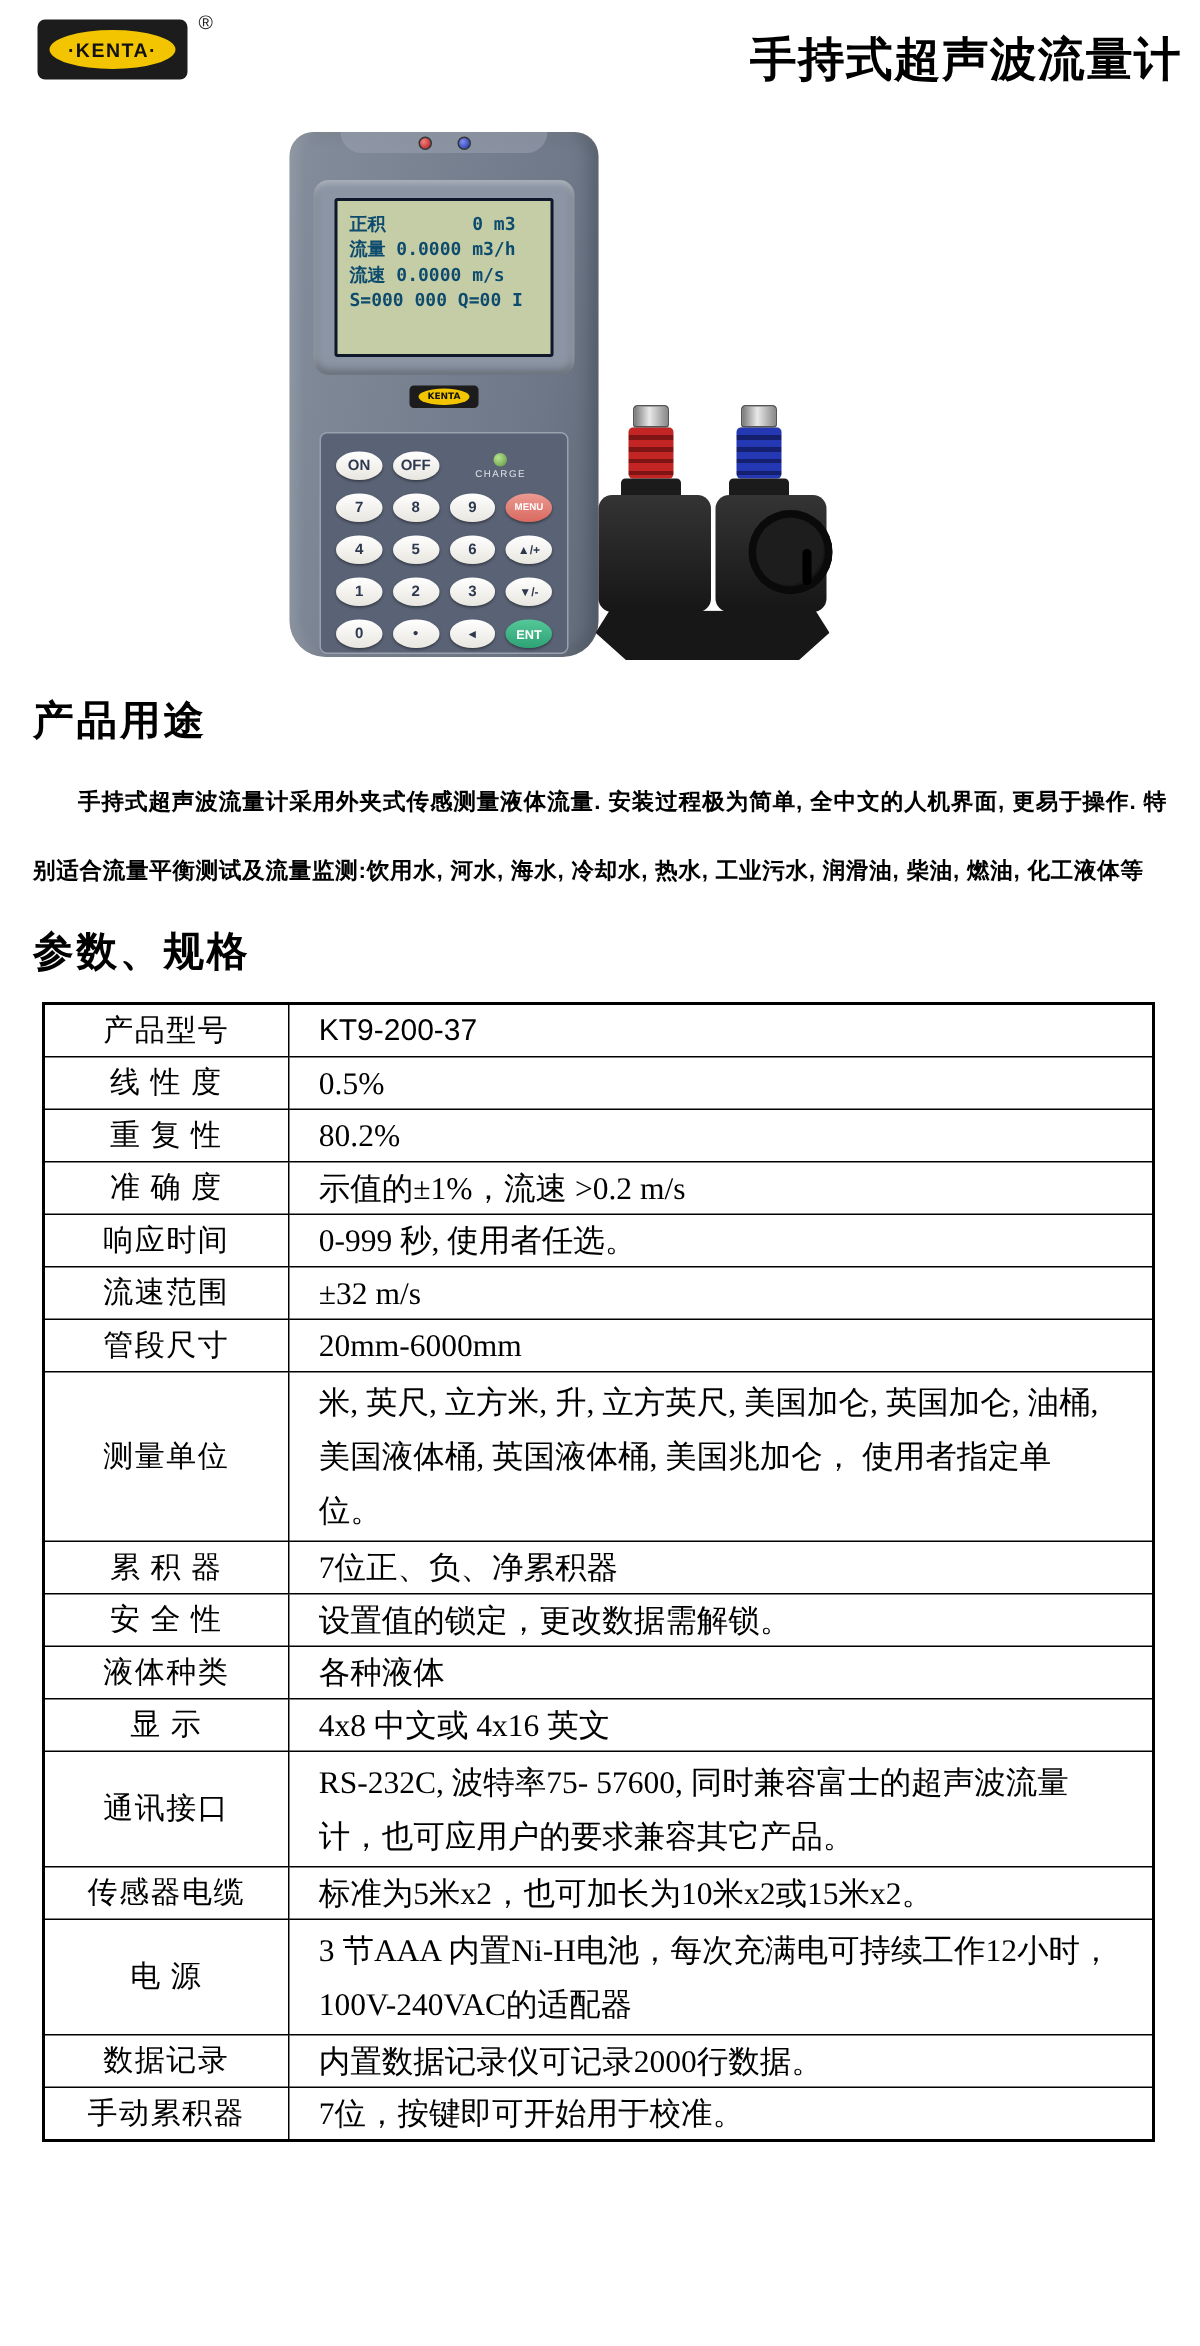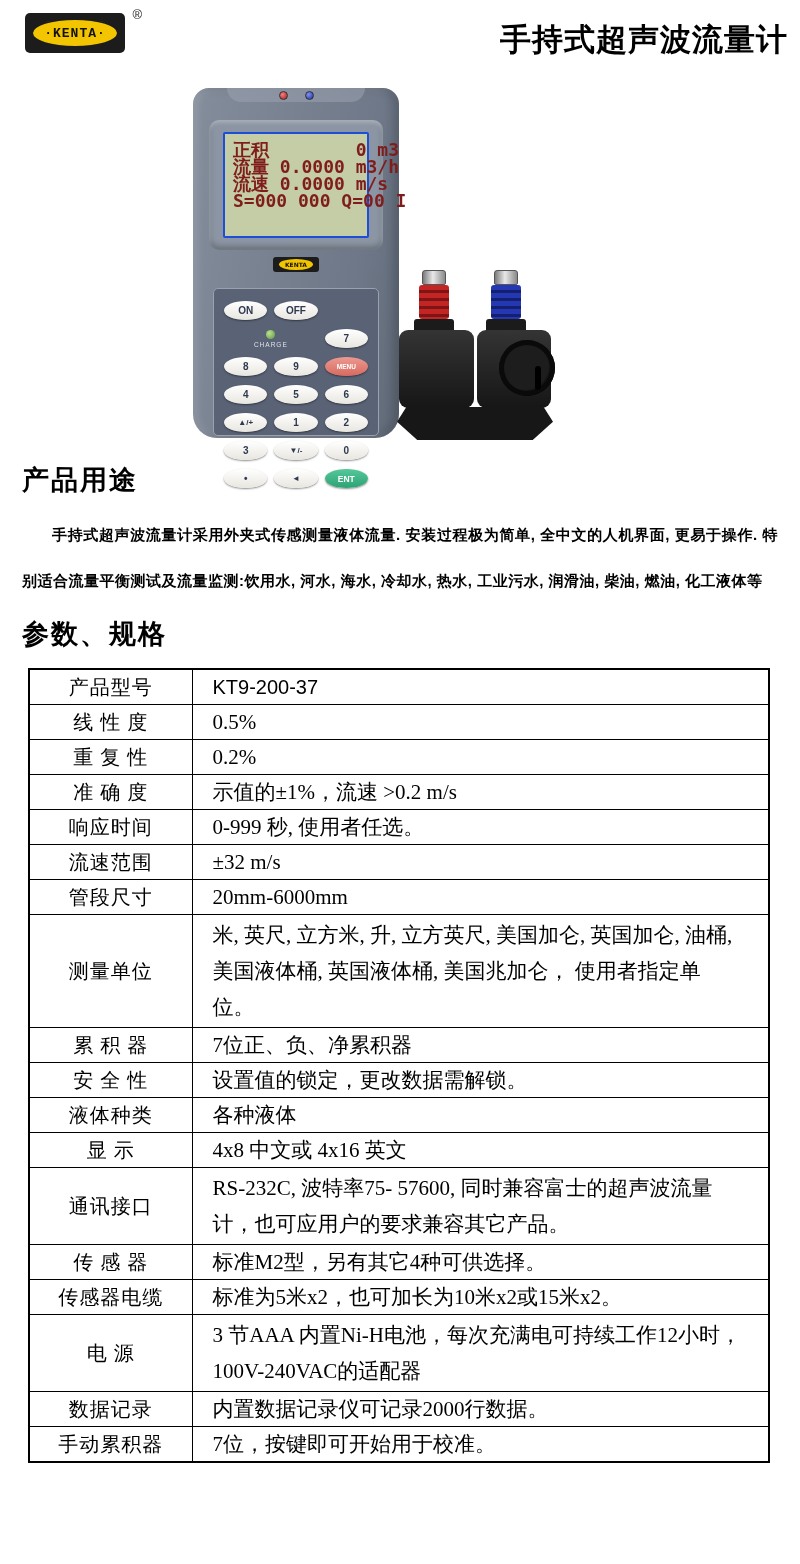--- a/index.html
+++ b/index.html
@@ -12,21 +12,21 @@
 
   
   .header { display:flex; justify-content:space-between; align-items:flex-start;
             padding:13px 12px 0 25px; height:58px; }
   .logo-wrap { position:relative; width:100px; height:40px; }
   .logo { width:100px; height:40px; background:#1c1c1c; border-radius:5px;
           display:flex; align-items:center; justify-content:center; }
   .logo-oval { width:88px; height:30px; background:#f2c500; border:2px solid #1c1c1c;
                border-radius:50%; display:flex; align-items:center; justify-content:center; }
   .logo-text { font-size:13px; font-weight:bold; color:#111; letter-spacing:1px;
-               font-family:Liberation Mono, monospace;text-align:center; }
+               font-family:Liberation Sans, sans-serif;text-align:center; }
   .logo-reg { position:absolute; top:-6px; right:-17px; font-size:13px; color:#222; }
   .page-title { font-size:31px; font-weight:bold; letter-spacing:1px; padding-top:6px; }
 
   
   .hero { position:relative; height:392px; }
 
   .device { position:absolute; left:193px; top:30px; width:206px; height:350px;
             background:linear-gradient(100deg,#8790 0%,#848d9b 0%,#6d7787 75%,#5f6977 100%);
             border-radius:16px 16px 24px 24px;
             box-shadow:inset -6px 0 10px rgba(0,0,0,.18), inset 4px 0 8px rgba(255,255,255,.15); }
@@ -34,35 +34,35 @@
   .dev-notch::before { content:""; position:absolute; left:34px; right:34px; top:0;
             height:14px; background:#9aa3b0; border-radius:0 0 14px 14px; opacity:.55; }
   .port { position:absolute; top:3px; width:9px; height:9px; border-radius:50%;
           border:1px solid #333; }
   .port.red  { left:86px;  background:radial-gradient(circle at 35% 35%, #f08080, #b01818); }
   .port.blue { left:112px; background:radial-gradient(circle at 35% 35%, #8090f0, #1830a8); }
 
   .screen-bezel { margin:12px 16px 0; height:130px; background:#8b95a3;
             border-radius:10px; padding:12px 14px;
             box-shadow:inset 0 2px 4px rgba(255,255,255,.35), inset 0 -3px 6px rgba(0,0,0,.3); }
-  .lcd { width:100%; height:100%; background:#c5cda6; border:2px solid #1d4ed8;
+  .lcd { width:100%; height:100%; background:#c5cda6; border:2px solid #0f172a;
          border-radius:2px; padding:7px 8px;
-         font-family:"DejaVu Sans Mono", monospace; font-size:18px; line-height:17px;
-         color:#7f1d1d; font-weight:bold; }
+         font-family:"DejaVu Sans Mono", monospace; font-size:12px; line-height:17px;
+         color:#0c4a6e; font-weight:bold; }
   .lcd div { white-space:pre; }
 
   .mini-logo { width:46px; height:15px; background:#1c1c1c; border-radius:3px;
           margin:7px auto 0; display:flex; align-items:center; justify-content:center; }
   .mini-logo span { background:#f2c500; border-radius:50%; padding:1px 6px;
           font-size:6px; font-weight:bold; color:#111; line-height:9px;
           font-family:"DejaVu Sans", sans-serif; }
 
   .keypad { margin:16px 20px 0; height:148px; background:#5a6376; border-radius:5px;
             border:1px solid #99a1ae; padding:12px 10px 10px;
-            display:grid; grid-template-columns:repeat(3,1fr); gap:9px 7px; }
+            display:grid; grid-template-columns:repeat(4,1fr); gap:9px 7px; }
   .key { height:19px; background:linear-gradient(#ffffff,#e8e6df); border-radius:50%;
          display:flex; align-items:center; justify-content:center;
          font-size:10px; font-weight:bold; color:#2e3950;
          box-shadow:0 1px 2px rgba(0,0,0,.45); }
   .key.menu { background:linear-gradient(#eb9a92,#d9695f); color:#fff; font-size:6.5px; }
   .key.ent  { background:linear-gradient(#55c89a,#2da274); color:#fff; font-size:8.5px; }
   .key.arrow { font-size:8px; }
   .charge-cell { grid-column:span 2; display:flex; flex-direction:column;
          align-items:center; justify-content:center; }
   .led { width:9px; height:9px; border-radius:50%;
@@ -206,21 +206,21 @@
       <tr>
         <td class="lbl">产品型号</td>
         <td class="val">KT9-200-37</td>
       </tr>
       <tr>
         <td class="lbl">线 性 度</td>
         <td class="val">0.5%</td>
       </tr>
       <tr>
         <td class="lbl">重 复 性</td>
-        <td class="val">0.2%</td>
+        <td class="val">80.2%</td>
       </tr>
       <tr>
         <td class="lbl">准 确 度</td>
         <td class="val">示值的±1%，流速 &gt;0.2 m/s</td>
       </tr>
       <tr>
         <td class="lbl">响应时间</td>
         <td class="val">0-999 秒, 使用者任选。</td>
       </tr>
       <tr>
@@ -249,24 +249,20 @@
       </tr>
       <tr>
         <td class="lbl">显   示</td>
         <td class="val">4x8 中文或 4x16 英文</td>
       </tr>
       <tr class="two">
         <td class="lbl">通讯接口</td>
         <td class="val">RS-232C, 波特率75- 57600, 同时兼容富士的超声波流量计，也可应用户的要求兼容其它产品。</td>
       </tr>
       <tr>
-        <td class="lbl">传 感 器</td>
-        <td class="val">标准M2型，另有其它4种可供选择。</td>
-      </tr>
-      <tr>
         <td class="lbl">传感器电缆</td>
         <td class="val">标准为5米x2，也可加长为10米x2或15米x2。</td>
       </tr>
       <tr class="two">
         <td class="lbl">电   源</td>
         <td class="val">3 节AAA 内置Ni-H电池，每次充满电可持续工作12小时，100V-240VAC的适配器</td>
       </tr>
       <tr>
         <td class="lbl">数据记录</td>
         <td class="val">内置数据记录仪可记录2000行数据。</td>

